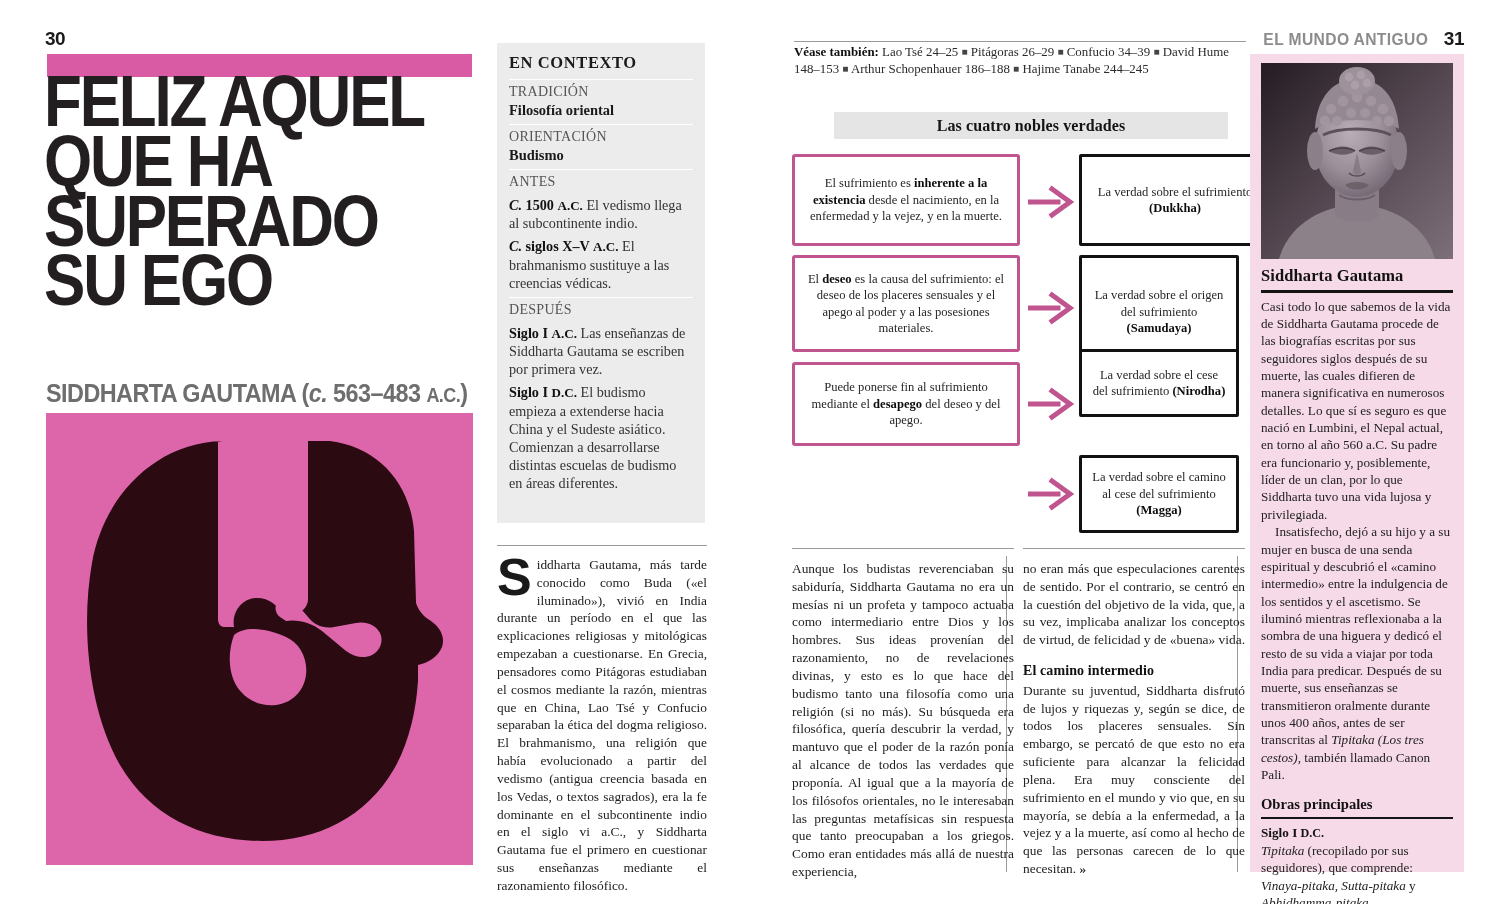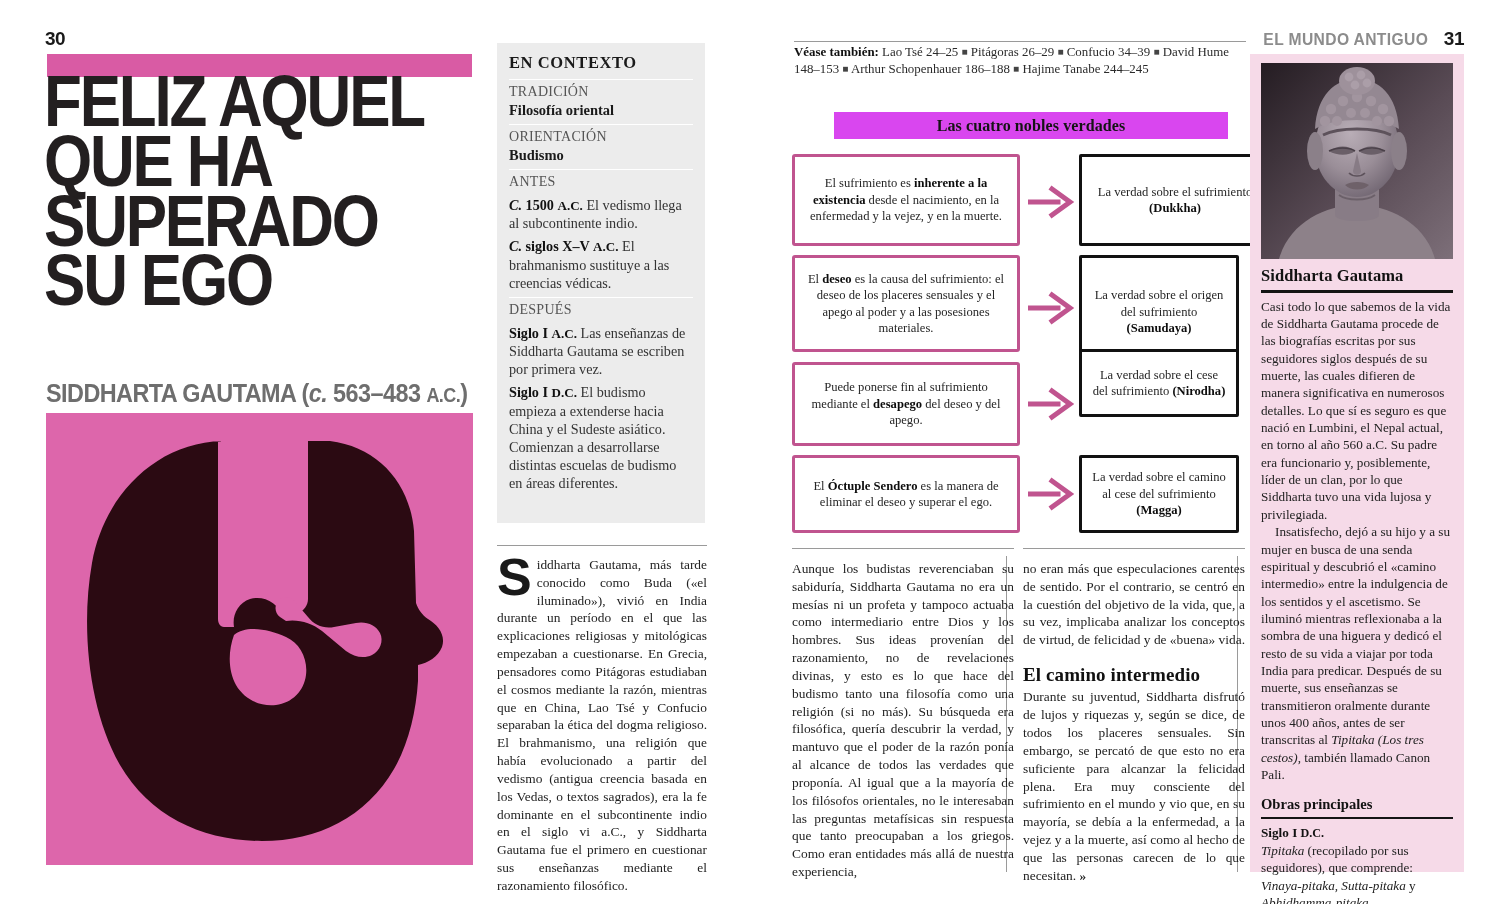--- a/index.html
+++ b/index.html
@@ -204,21 +204,21 @@
   
   .diagram {
     position: absolute;
     left: 47px; top: 112px;
     width: 455px; height: 420px;
   }
   .diag-title {
     position: absolute;
     left: 42px; top: 0;
     width: 394px; height: 27px;
-    background: #d946ef;
+    background: #e5e5e5;
     display: flex; align-items: center; justify-content: center;
     font-weight: bold;
     font-size: 16px;
     color: #141414;
     letter-spacing: 0.1px;
   }
   .dbox {
     position: absolute;
     box-sizing: border-box;
     display: flex;
@@ -254,21 +254,21 @@
     font-size: 13.4px;
     line-height: 1.33;
     color: #222;
     text-align: justify;
     hyphens: auto;
   }
   .col-c2 { left: 47px; }
   .col-c3 { left: 278px; }
   .col-c3 h4 {
     margin: 13px 0 1px 0;
-    font-size: 19px;
+    font-size: 14px;
     font-weight: bold;
     color: #111;
     letter-spacing: 0.1px;
   }
   .col-indent { text-indent: 14px; }
   .guillemet { font-weight: bold; }
 
   .vrule {
     position: absolute;
     width: 1px;
@@ -467,23 +467,20 @@
       </div>
       <div class="darrow" style="left:236px; top:275px;">
         <svg width="48" height="34" viewBox="0 0 48 34">
             <path d="M2 17 L30 17 M24 4 L42 17 L24 30" stroke="#c0548f" stroke-width="5" fill="none" stroke-linecap="square"></path>
           </svg>
       </div>
       <div class="dbox black" style="left:287px; top:237px; width:160px; height:68px;">
         <div><span>La verdad sobre el cese del sufrimiento </span><b>(Nirodha)</b></div>
       </div>
 
-      <div class="dbox pink" style="left:0px; top:343px; width:228px; height:78px;">
-        <div><span>El </span><b>Óctuple Sendero</b><span> es la manera de eliminar el deseo y superar el ego.</span></div>
-      </div>
       <div class="darrow" style="left:236px; top:365px;">
         <svg width="48" height="34" viewBox="0 0 48 34">
             <path d="M2 17 L30 17 M24 4 L42 17 L24 30" stroke="#c0548f" stroke-width="5" fill="none" stroke-linecap="square"></path>
           </svg>
       </div>
       <div class="dbox black" style="left:287px; top:343px; width:160px; height:78px;">
         <div><span>La verdad sobre el camino al cese del sufrimiento </span><b>(Magga)</b></div>
       </div>
     </div>
 

